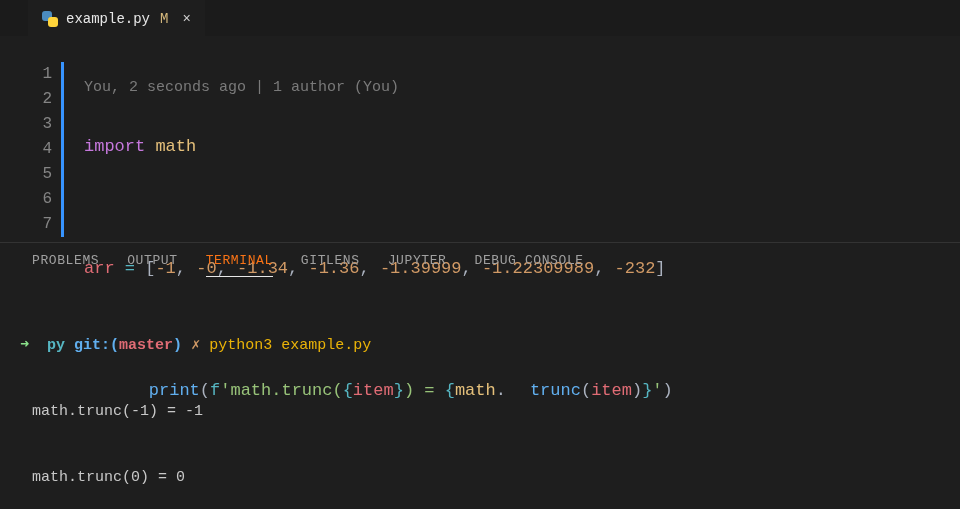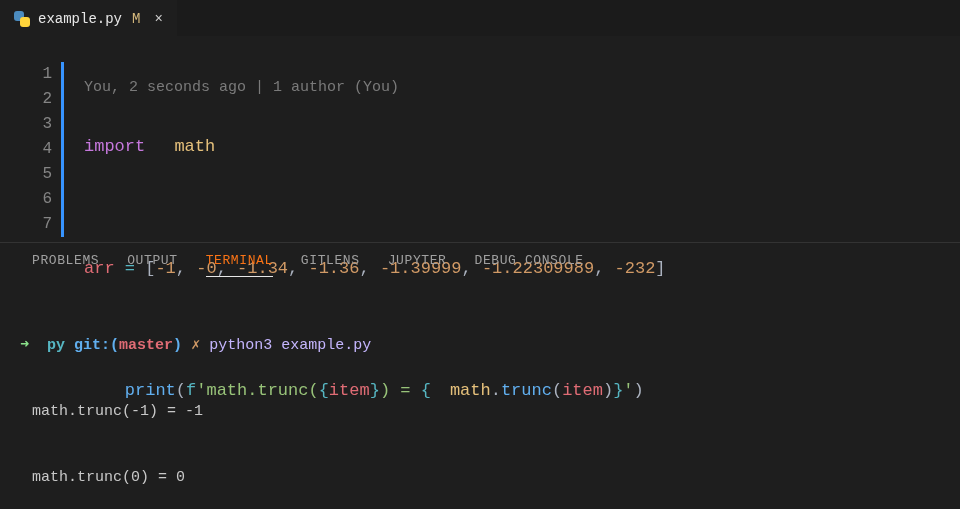--- a/index.html
+++ b/index.html
@@ -11,20 +11,21 @@
     font-size: 16px;
     color: #d4d4d4;
     overflow: hidden;
   }
   
   .tab-bar {
     display: flex;
     align-items: center;
     height: 36px;
     background: #1b1b1b;
+    padding-left: 28px;
   }
   .tab {
     display: flex;
     align-items: center;
     gap: 8px;
     height: 100%;
     padding: 0 14px 0 14px;
     background: #1e1e1e;
     border-top: 1px solid transparent;
   }
@@ -78,24 +79,24 @@
     white-space: pre;
   }
   .code .blame {
     color: #7a7a7a;
     font-size: 15px;
     height: 20px;
     line-height: 20px;
   }
   .code .line { height: 25px; line-height: 25px; font-size: 17px; }
   .kw  { color: #c678dd; }     
-  .mod { color: #e5c07b; margin-left: 19px; }     
+  .mod { color: #e5c07b; }     
   .var { color: #e06c75; }     
   .op  { color: #56b6c2; }     
-  .fn  { color: #61afef; }     
+  .fn  { color: #61afef; margin-left: 24px; }     
   .num { color: #d19a66; }     
   .punct{ color: #abb2bf; }    
   .str { color: #98c379; }     
   .fstr{ color: #56b6c2; }     
   .builtin{ color:#56b6c2; }
 
   
   .panel {
     border-top: 1px solid #333;
     background: #1e1e1e;
@@ -124,21 +125,21 @@
     padding: 14px 20px 0 20px;
     font-size: 15px;
     line-height: 22px;
     white-space: pre;
   }
   .prompt-arrow { color: #8be18b; }
   .prompt-path  { color: #56b6c2; font-weight: bold; }
   .prompt-git   { color: #61afef; font-weight: bold; }
   .prompt-branch{ color: #e06c75; font-weight: bold; }
   .prompt-dirty { color: #d19a66; }
-  .term-cmd     { color: #c4b5fd; }
+  .term-cmd     { color: #eab308; }
   .term-out     { color: #c8c8c8; margin-left: 12px; }
 </style>
 </head>
 <body>
 
 <div class="tab-bar">
   <div class="tab active">
     <span class="python-icon"></span>
     <span class="tab-name">example.py</span>
     <span class="tab-mod">M</span>

